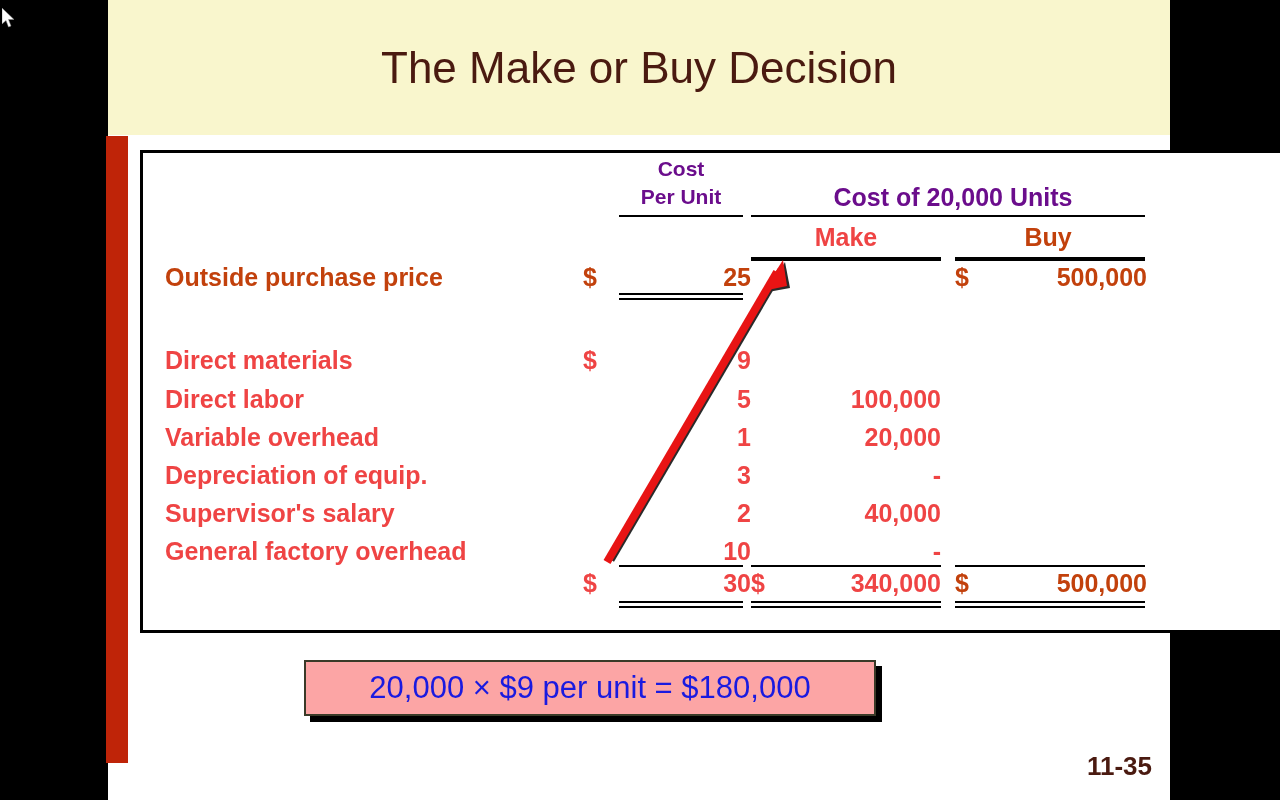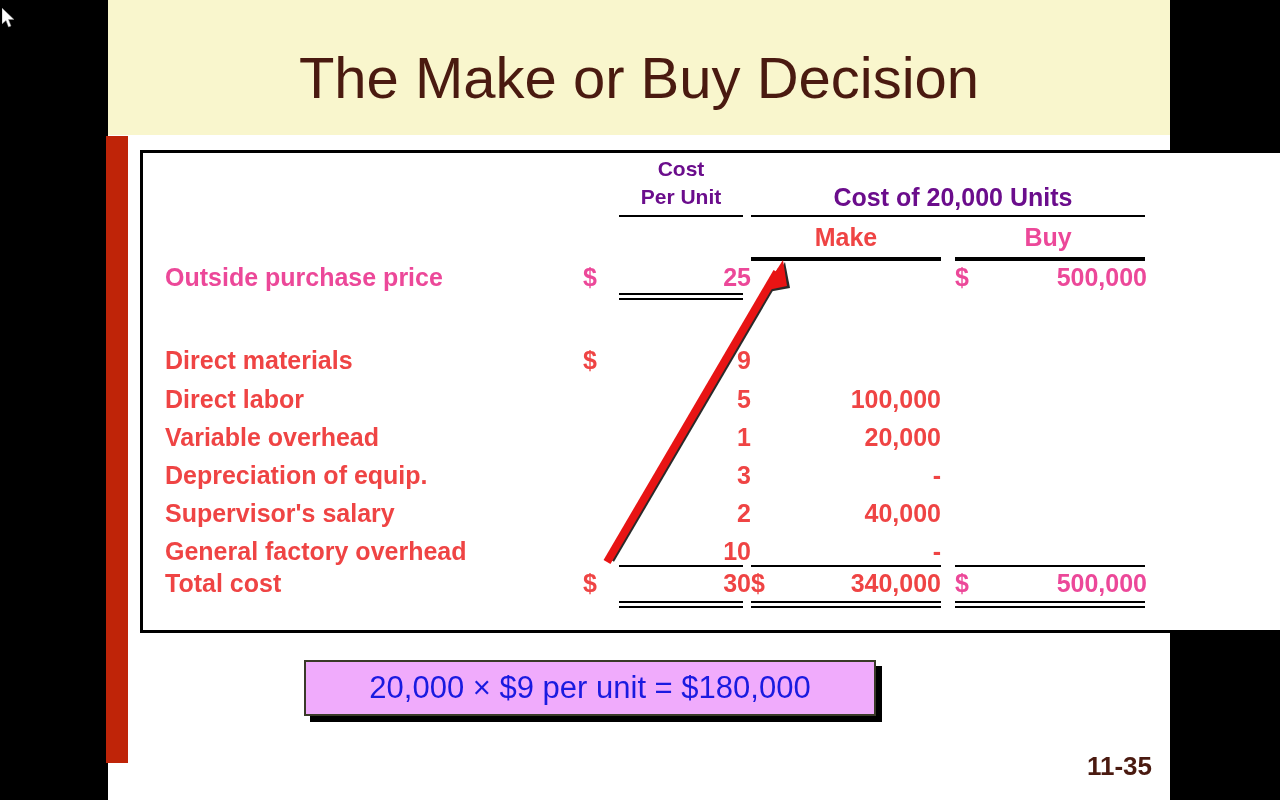--- a/index.html
+++ b/index.html
@@ -21,25 +21,25 @@
 
   
   #title-band{
     position:absolute;
     left:0px; top:0px;
     width:1062px; height:135px;
     background:#f9f6cd;
   }
   #title-text{
     position:absolute;
-    left:0; top:10px;
+    left:0; top:0;
     width:1062px; height:135px;
     display:flex; align-items:center; justify-content:center;
     color:#4a1a10;
-    font-size:58px;
+    font-size:44px;
     font-weight:400;
     letter-spacing:0px;
     white-space:nowrap;
     font-family:"Liberation Sans", sans-serif;
   }
 
   
   #accent-bar{
     position:absolute;
     left:-2px; top:136px;
@@ -72,21 +72,21 @@
 
   
   .cell{
     position:absolute;
     font-family:"Liberation Sans", sans-serif;
     font-weight:bold;
     white-space:nowrap;
   }
 
   .navy{color:#ef4444;}
-  .green{color:#ec4899;}
+  .green{color:#c2410c;}
   .purple{color:#6b0d8c;}
 
   
   .hdr-cost{
     left:468px; top:4px; width:140px;
     text-align:center; font-size:21px;
   }
   .hdr-perunit{
     left:468px; top:32px; width:140px;
     text-align:center; font-size:21px;
@@ -153,21 +153,21 @@
   #callout-shadow{
     position:absolute;
     left:202px; top:666px;
     width:572px; height:56px;
     background:#000000;
   }
   #callout{
     position:absolute;
     left:196px; top:660px;
     width:572px; height:56px;
-    background:#f0abfc;
+    background:#fca5a5;
     border:2px solid #3a3a28;
     box-sizing:border-box;
     display:flex;align-items:center;justify-content:center;
   }
   #callout-text{
     color:#1a1ae0;
     font-size:31px;
     font-weight:normal;
     white-space:nowrap;
     font-family:"Liberation Sans", sans-serif;
@@ -252,21 +252,20 @@
       <div class="cell navy col-make" style="top:346px">40,000</div>
 
       <div class="cell navy row-label" style="top:384px">General factory overhead</div>
       <div class="cell navy col-unit" style="top:384px">10</div>
       <div class="cell navy col-make" style="top:384px">-</div>
 
       <div class="sgl" style="left:476px;top:412px;width:124px;"></div>
       <div class="sgl" style="left:608px;top:412px;width:190px;"></div>
       <div class="sgl" style="left:812px;top:412px;width:190px;"></div>
 
-      <div class="cell navy  row-label" style="top:416px">Total cost</div>
       <div class="cell navy  col-unit-dollar" style="top:416px">$</div>
       <div class="cell navy  col-unit" style="top:416px">30</div>
       <div class="cell navy  col-make-dollar" style="top:416px">$</div>
       <div class="cell navy  col-make" style="top:416px">340,000</div>
       <div class="cell green col-buy-dollar" style="top:416px">$</div>
       <div class="cell green col-buy" style="top:416px">500,000</div>
 
       <div class="dbl" style="left:476px;top:448px;width:124px;">
           <div class="l1"></div>
           <div class="l2"></div>

